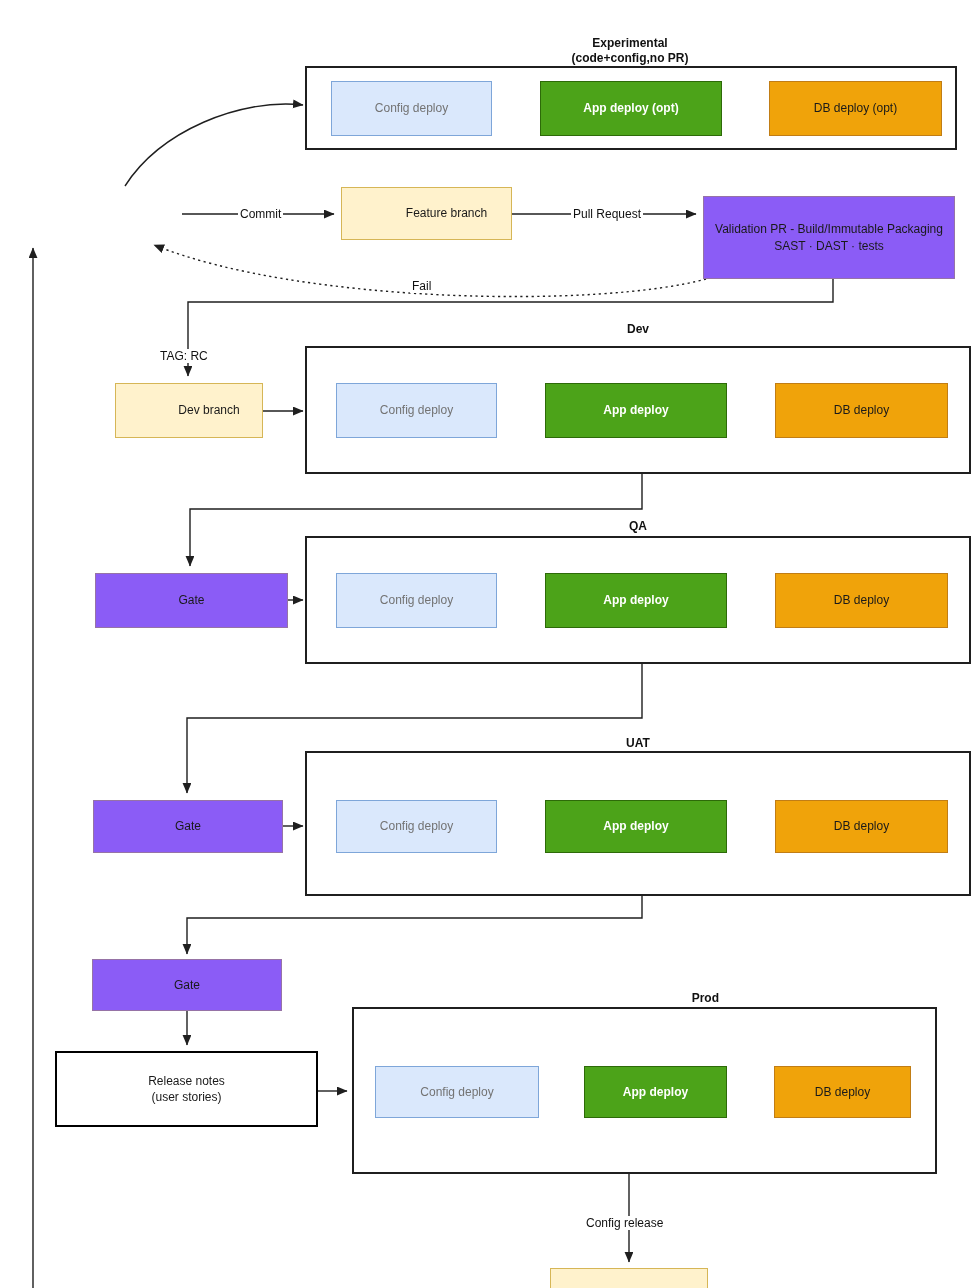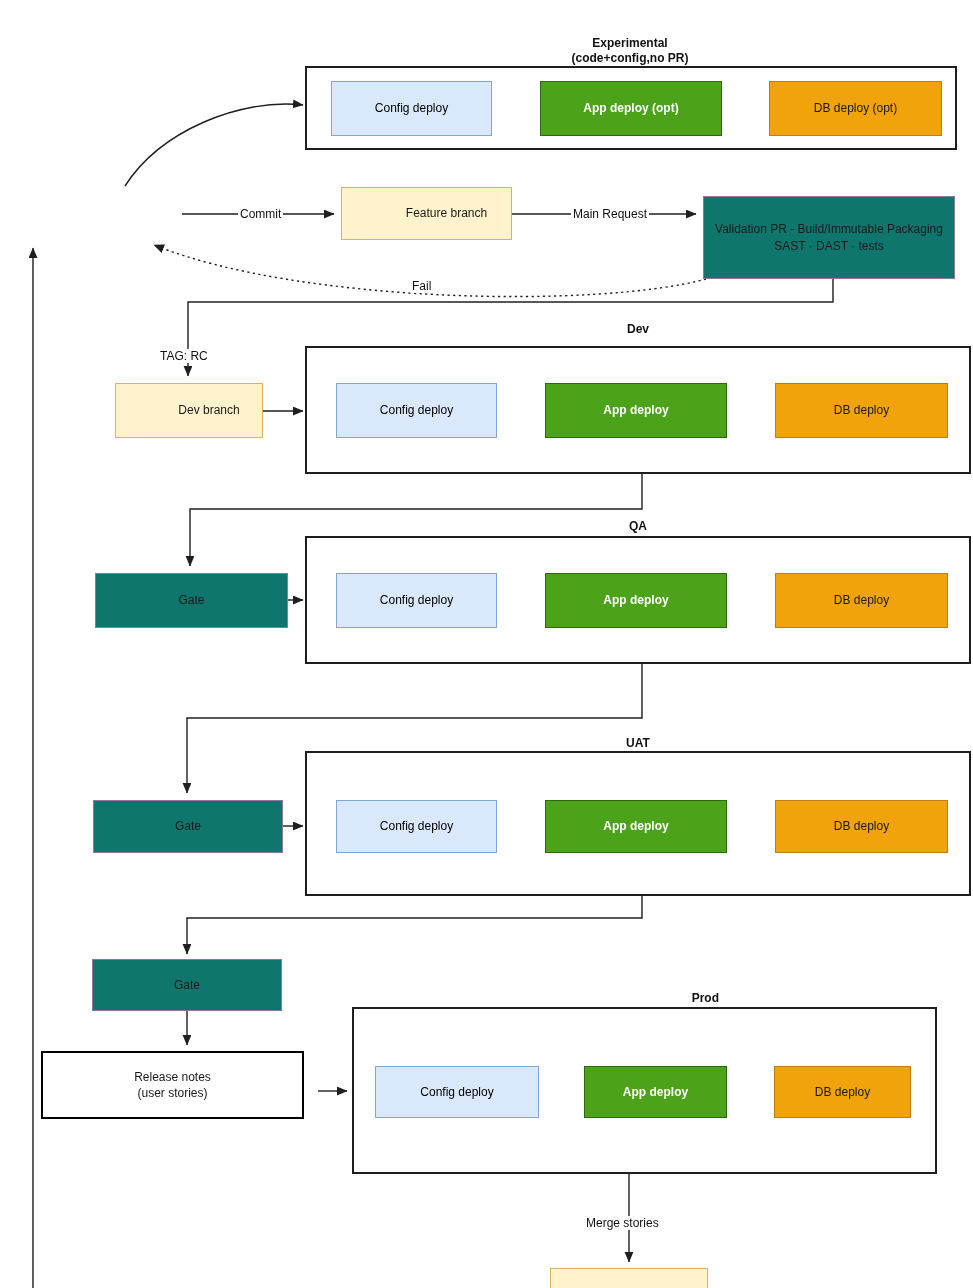--- a/index.html
+++ b/index.html
@@ -46,26 +46,26 @@
   .group-title {
     position: absolute;
     font-size: 12px;
     font-weight: bold;
     color: #111111;
     text-align: center;
     line-height: 1.25;
     z-index: 4;
     white-space: pre-line;
   }
-  .n-blue  { background: #dae8fc; border: 1.4px solid #7ea6d9; color: #000000; }
+  .n-blue  { background: #dae8fc; border: 1.4px solid #7ea6d9; color: #737373; }
   .n-green { background: #4ca319; border: 1.4px solid #2d6a08; color: #ffffff; font-weight: bold; }
   .n-orange{ background: #f0a30a; border: 1.4px solid #c17d15; color: #1a1a1a; }
   .n-yellow{ background: #fff2cc; border: 1.4px solid #d6b656; color: #1a1a1a; padding-left: 40px; }
   .n-red   { background: #f8cecc; border: 1.4px solid #b85450; color: #1a1a1a; }
-  .n-purple{ background: #0f766e; border: 1.4px solid #9673a6; color: #1a1a1a; }
+  .n-purple{ background: #8b5cf6; border: 1.4px solid #9673a6; color: #1a1a1a; }
   .n-plain { background: #ffffff; border: 2px solid #000000; color: #1a1a1a; }
   .edge-label {
     position: absolute;
     font-size: 12px;
     color: #111111;
     background: #ffffff;
     padding: 0 2px;
     white-space: nowrap;
     z-index: 5;
     text-align: center;
@@ -167,27 +167,27 @@
   <div class="node n-blue" style="left:336px; top:537px; width:161px; height:55px;">Config deploy</div>
   <div class="node n-green" style="left:545px; top:537px; width:182px; height:55px;">App deploy</div>
   <div class="node n-orange" style="left:775px; top:537px; width:173px; height:55px;">DB deploy</div>
 
   <div class="node n-purple" style="left:93px; top:764px; width:190px; height:53px;">Gate</div>
   <div class="node n-blue" style="left:336px; top:764px; width:161px; height:53px;">Config deploy</div>
   <div class="node n-green" style="left:545px; top:764px; width:182px; height:53px;">App deploy</div>
   <div class="node n-orange" style="left:775px; top:764px; width:173px; height:53px;">DB deploy</div>
 
   <div class="node n-purple" style="left:92px; top:923px; width:190px; height:52px;">Gate</div>
-  <div class="node n-plain" style="left:41px; top:1015px; width:263px; height:68px; white-space:pre-line;">Release notes
+  <div class="node n-plain" style="left:55px; top:1015px; width:263px; height:76px; white-space:pre-line;">Release notes
 (user stories)</div>
   <div class="node n-blue" style="left:375px; top:1030px; width:164px; height:52px;">Config deploy</div>
   <div class="node n-green" style="left:584px; top:1030px; width:143px; height:52px;">App deploy</div>
   <div class="node n-orange" style="left:774px; top:1030px; width:137px; height:52px;">DB deploy</div>
 
   <div class="node n-yellow" style="left:550px; top:1232px; width:158px; height:55px;">Main branch</div>
 
   <div class="edge-label" style="left:238px; top:171px;">Commit</div>
-  <div class="edge-label" style="left:571px; top:171px;">Main Request</div>
+  <div class="edge-label" style="left:571px; top:171px;">Pull Request</div>
   <div class="edge-label" style="left:410px; top:243px;">Fail</div>
   <div class="edge-label" style="left:158px; top:313px;">TAG: RC</div>
-  <div class="edge-label" style="left:584px; top:1180px;">Merge stories</div>
+  <div class="edge-label" style="left:584px; top:1180px;">Config release</div>
 
 </div>
 
 </body></html>

